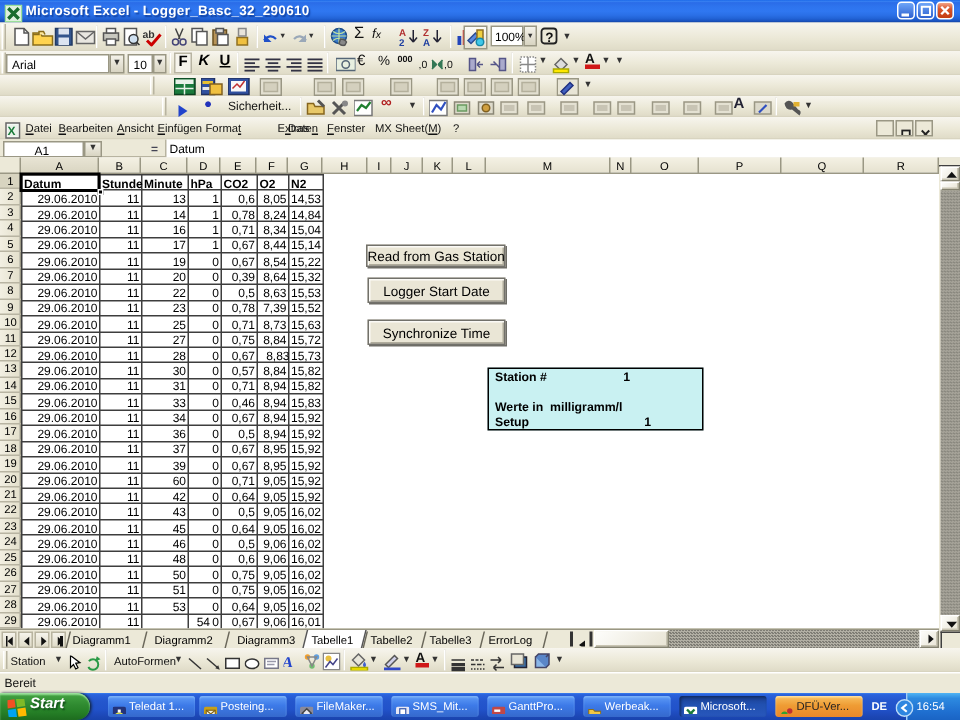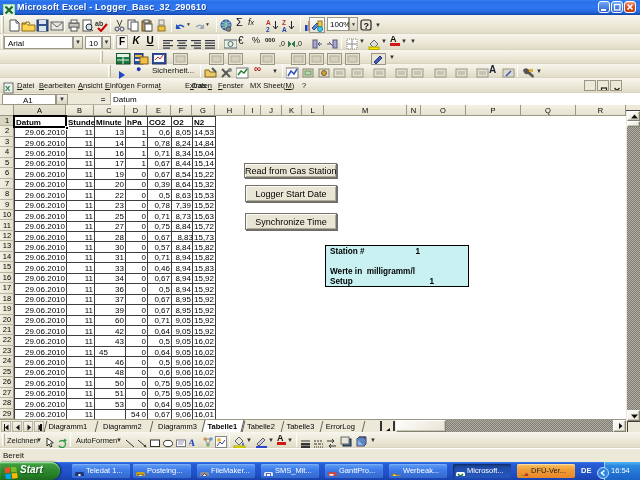--- a/index.html
+++ b/index.html
@@ -607,21 +607,21 @@
 <div class="t" style="position:absolute;left:194px;top:326.6px;width:20px;height:8px;font-size:8px;text-align:right;">15,92</div>
 <div class="t" style="position:absolute;left:16px;top:337.05px;width:49px;height:8px;font-size:8px;text-align:right;">29.06.2010</div>
 <div class="t" style="position:absolute;left:68px;top:337.05px;width:25px;height:8px;font-size:8px;text-align:right;">11</div>
 <div class="t" style="position:absolute;left:96px;top:337.05px;width:28px;height:8px;font-size:8px;text-align:right;">43</div>
 <div class="t" style="position:absolute;left:127px;top:337.05px;width:19px;height:8px;font-size:8px;text-align:right;">0</div>
 <div class="t" style="position:absolute;left:149px;top:337.05px;width:21px;height:8px;font-size:8px;text-align:right;">0,5</div>
 <div class="t" style="position:absolute;left:173px;top:337.05px;width:18px;height:8px;font-size:8px;text-align:right;">9,05</div>
 <div class="t" style="position:absolute;left:194px;top:337.05px;width:20px;height:8px;font-size:8px;text-align:right;">16,02</div>
 <div class="t" style="position:absolute;left:16px;top:347.5px;width:49px;height:8px;font-size:8px;text-align:right;">29.06.2010</div>
 <div class="t" style="position:absolute;left:68px;top:347.5px;width:25px;height:8px;font-size:8px;text-align:right;">11</div>
-<div class="t" style="position:absolute;left:80px;top:347.5px;width:28px;height:8px;font-size:8px;text-align:right;">45</div>
+<div class="t" style="position:absolute;left:96px;top:347.5px;width:28px;height:8px;font-size:8px;text-align:right;">45</div>
 <div class="t" style="position:absolute;left:127px;top:347.5px;width:19px;height:8px;font-size:8px;text-align:right;">0</div>
 <div class="t" style="position:absolute;left:149px;top:347.5px;width:21px;height:8px;font-size:8px;text-align:right;">0,64</div>
 <div class="t" style="position:absolute;left:173px;top:347.5px;width:18px;height:8px;font-size:8px;text-align:right;">9,05</div>
 <div class="t" style="position:absolute;left:194px;top:347.5px;width:20px;height:8px;font-size:8px;text-align:right;">16,02</div>
 <div class="t" style="position:absolute;left:16px;top:357.95000000000005px;width:49px;height:8px;font-size:8px;text-align:right;">29.06.2010</div>
 <div class="t" style="position:absolute;left:68px;top:357.95000000000005px;width:25px;height:8px;font-size:8px;text-align:right;">11</div>
 <div class="t" style="position:absolute;left:96px;top:357.95000000000005px;width:28px;height:8px;font-size:8px;text-align:right;">46</div>
 <div class="t" style="position:absolute;left:127px;top:357.95000000000005px;width:19px;height:8px;font-size:8px;text-align:right;">0</div>
 <div class="t" style="position:absolute;left:149px;top:357.95000000000005px;width:21px;height:8px;font-size:8px;text-align:right;">0,5</div>
 <div class="t" style="position:absolute;left:173px;top:357.95000000000005px;width:18px;height:8px;font-size:8px;text-align:right;">9,06</div>
@@ -714,39 +714,39 @@
 <div style="position:absolute;left:44.5px;top:420.5px;width:1.2px;height:11px;background:#6a675a;transform:skewX(-14deg);"></div>
 <div style="position:absolute;left:96px;top:420.5px;width:1.2px;height:11px;background:#6a675a;transform:skewX(-14deg);"></div>
 <div style="position:absolute;left:151px;top:420.5px;width:1.2px;height:11px;background:#6a675a;transform:skewX(-14deg);"></div>
 <div style="position:absolute;left:242.5px;top:420.5px;width:1.2px;height:11px;background:#6a675a;transform:skewX(-14deg);"></div>
 <div style="position:absolute;left:281.5px;top:420.5px;width:1.2px;height:11px;background:#6a675a;transform:skewX(-14deg);"></div>
 <div style="position:absolute;left:320.5px;top:420.5px;width:1.2px;height:11px;background:#6a675a;transform:skewX(-14deg);"></div>
 <div style="position:absolute;left:363px;top:420.5px;width:1.2px;height:11px;background:#6a675a;transform:skewX(-14deg);"></div>
 <div class="t" style="position:absolute;left:48.4px;top:421.5px;width:50px;height:10px;font-size:7.5px;color:#000;">Diagramm1</div>
 <div class="t" style="position:absolute;left:103px;top:421.5px;width:50px;height:10px;font-size:7.5px;color:#000;">Diagramm2</div>
 <div class="t" style="position:absolute;left:158.1px;top:421.5px;width:50px;height:10px;font-size:7.5px;color:#000;">Diagramm3</div>
-<div class="t" style="position:absolute;left:207.6px;top:421.5px;width:50px;height:10px;font-size:7.5px;font-weight:bold;color:#000;">Tabelle1</div>
+<div class="t" style="position:absolute;left:207.6px;top:421.5px;width:50px;height:10px;font-size:7.5px;font-weight:normal;color:#000;">Tabelle1</div>
 <div class="t" style="position:absolute;left:247px;top:421.5px;width:50px;height:10px;font-size:7.5px;color:#000;">Tabelle2</div>
 <div class="t" style="position:absolute;left:286.4px;top:421.5px;width:50px;height:10px;font-size:7.5px;color:#000;">Tabelle3</div>
 <div class="t" style="position:absolute;left:325.7px;top:421.5px;width:50px;height:10px;font-size:7.5px;color:#000;">ErrorLog</div>
 <div style="position:absolute;left:380px;top:421px;width:1.5px;height:10px;background:#333;"></div>
 <div style="position:absolute;left:384px;top:421.5px;width:9px;height:9.5px;overflow:hidden;text-align:center;position:absolute;"><svg width="9" height="10">
       <path d="M6,2 L6,8 L2,5 Z" fill="#111"></path>
     </svg></div>
 <div style="position:absolute;left:393px;top:421px;width:1.5px;height:10px;background:#333;"></div>
 <div style="position:absolute;left:396px;top:420px;width:50px;height:12px;background:linear-gradient(135deg,#fdfdfb,#e8e4d4);border:1px solid #fff;border-right-color:#848270;border-bottom-color:#848270;box-shadow:inset -1px -1px 0 #c8c4b2;"></div>
 <div style="position:absolute;left:446px;top:420px;width:167px;height:12px;background-image:repeating-conic-gradient(#7e7c74 0 25%,#b2afa4 0 50%);background-size:2px 2px;"></div>
 <div style="position:absolute;left:613px;top:420px;width:13px;height:12px;background:linear-gradient(135deg,#fdfdfb,#e8e4d4);border:1px solid #fff;border-right-color:#848270;border-bottom-color:#848270;box-shadow:inset -1px -1px 0 #c8c4b2;overflow:hidden;">
     <svg width="11" height="10" style="position:absolute;left:1px;top:0px;">
       <path d="M4,2 L4,8 L7.5,5 Z" fill="#111"></path>
     </svg>
   </div>
 <div style="position:absolute;left:0px;top:432px;width:640px;height:16px;background:linear-gradient(180deg,#f7f5ee 0%,#ece9d8 55%,#e0dcc8 100%);border-bottom:1px solid #d8d4c0;"></div>
 <div class="grip" style="position:absolute;left:2px;top:434px;width:3px;height:12px;"></div>
-<div class="t" style="position:absolute;left:7px;top:435.5px;width:34px;height:11px;font-size:7.5px;color:#111;">Zeichnen</div>
+<div class="t" style="position:absolute;left:7px;top:435.5px;width:34px;height:11px;font-size:7.5px;color:#111;">Station</div>
 <div class="t" style="position:absolute;left:36px;top:437px;width:7px;height:8px;font-size:6px;color:#333;">▼</div>
 <div class="ic" style="position:absolute;left:45px;top:435px;width:10px;height:11px;"><svg width="10" height="11">
       <path d="M2,0 l0,8 l2,-2 l1.5,3 l1.5,-0.8 l-1.5,-3 l2.8,-0.4 z" fill="#fff" stroke="#000" stroke-width="0.8"></path>
     </svg></div>
 <div class="ic" style="position:absolute;left:57px;top:435px;width:11px;height:11px;"><svg width="11" height="11">
       <circle cx="5" cy="6" r="3.5" fill="none" stroke="#2a9a46" stroke-width="1.3" stroke-dasharray="9 4"></circle>
       <path d="M7.5,0.5 l2.5,2 l-3.5,1.5 z" fill="#2a9a46"></path>
     </svg></div>
 <div style="position:absolute;left:70px;top:433px;width:1px;height:14px;background:#c0bcaa;border-right:1px solid #fff;"></div>
 <div class="t" style="position:absolute;left:76px;top:435.5px;width:48px;height:11px;font-size:7.5px;color:#111;">AutoFormen</div>

